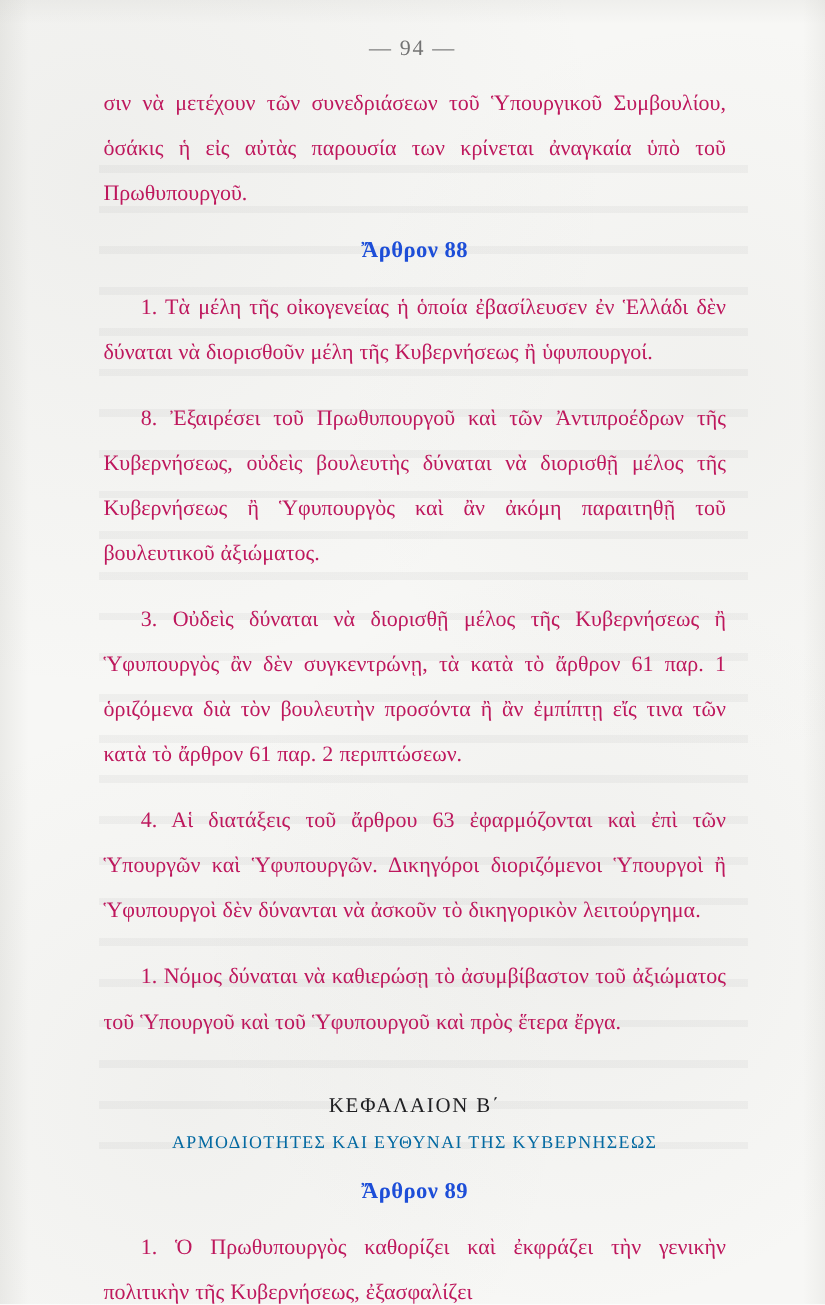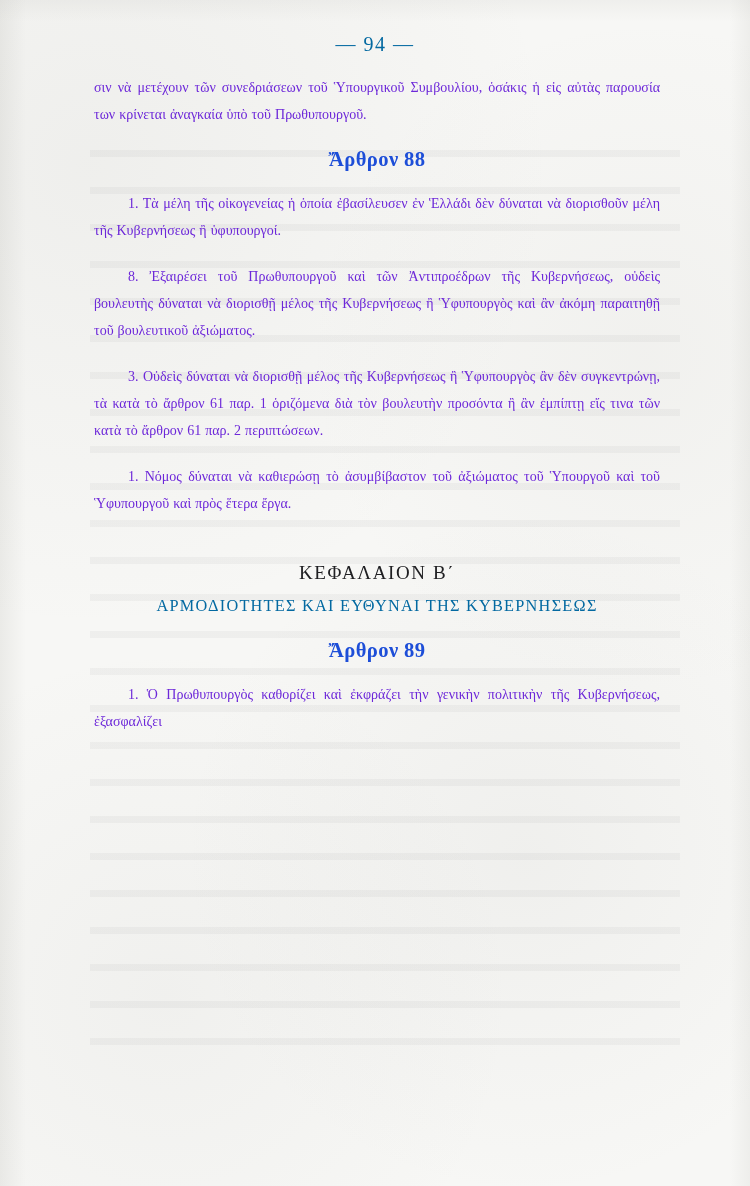--- a/index.html
+++ b/index.html
@@ -63,38 +63,38 @@
   }
 
   .folio {
     position: absolute;
     top: 33px;
     left: 0;
     width: 750px;
     text-align: center;
     font-size: 20px;
     letter-spacing: 1.5px;
-    color: #0369a1;
+    color: #737373;
   }
 
   .column {
     position: absolute;
     left: 94px;
     top: 74px;
     width: 566px;
   }
 
   p.body-par {
     margin: 0 0 0 0;
     text-align: justify;
     text-align-last: left;
-    font-size: 14px;
-    line-height: 27px;
+    font-size: 20px;
+    line-height: 41px;
     text-indent: 34px;
-    color: #6d28d9;
+    color: #be185d;
     -webkit-hyphens: none;
     hyphens: none;
     word-spacing: 0.5px;
   }
 
   p.no-indent {
     text-indent: 0;
   }
 
   p.gap-before {
@@ -149,20 +149,21 @@
       <p class="body-par no-indent">σιν νὰ μετέχουν τῶν συνεδριάσεων τοῦ Ὑπουργικοῦ Συμβουλίου, ὁσάκις ἡ εἰς αὐτὰς παρουσία των κρίνεται ἀναγκαία ὑπὸ τοῦ Πρωθυπουργοῦ.</p>
 
       <h2 class="article-heading heading-gap-top heading-gap-bottom">Ἄρθρον 88</h2>
 
       <p class="body-par">1. Τὰ μέλη τῆς οἰκογενείας ἡ ὁποία ἐβασίλευσεν ἐν Ἑλλάδι δὲν δύναται νὰ διορισθοῦν μέλη τῆς Κυβερνήσεως ἢ ὑφυπουργοί.</p>
 
       <p class="body-par gap-before">8. Ἐξαιρέσει τοῦ Πρωθυπουργοῦ καὶ τῶν Ἀντιπροέδρων τῆς Κυβερνήσεως, οὐδεὶς βουλευτὴς δύναται νὰ διορισθῇ μέλος τῆς Κυβερνήσεως ἢ Ὑφυπουργὸς καὶ ἂν ἀκόμη παραιτηθῇ τοῦ βουλευτικοῦ ἀξιώματος.</p>
 
       <p class="body-par gap-before">3. Οὐδεὶς δύναται νὰ διορισθῇ μέλος τῆς Κυβερνήσεως ἢ Ὑφυπουργὸς ἂν δὲν συγκεντρώνῃ, τὰ κατὰ τὸ ἄρθρον 61 παρ. 1 ὁριζόμενα διὰ τὸν βουλευτὴν προσόντα ἢ ἂν ἐμπίπτῃ εἴς τινα τῶν κατὰ τὸ ἄρθρον 61 παρ. 2 περιπτώσεων.</p>
 
+      <p class="body-par gap-before">4. Αἱ διατάξεις τοῦ ἄρθρου 63 ἐφαρμόζονται καὶ ἐπὶ τῶν Ὑπουργῶν καὶ Ὑφυπουργῶν. Δικηγόροι διοριζόμενοι Ὑπουργοὶ ἢ Ὑφυπουργοὶ δὲν δύνανται νὰ ἀσκοῦν τὸ δικηγορικὸν λειτούργημα.</p>
 
       <p class="body-par gap-before">1. Νόμος δύναται νὰ καθιερώσῃ τὸ ἀσυμβίβαστον τοῦ ἀξιώματος τοῦ Ὑπουργοῦ καὶ τοῦ Ὑφυπουργοῦ καὶ πρὸς ἕτερα ἔργα.</p>
 
       <div class="chapter-block">
         <h2 class="chapter-title">ΚΕΦΑΛΑΙΟΝ Β΄</h2>
         <h3 class="chapter-subtitle">ΑΡΜΟΔΙΟΤΗΤΕΣ ΚΑΙ ΕΥΘΥΝΑΙ ΤΗΣ ΚΥΒΕΡΝΗΣΕΩΣ</h3>
       </div>
 
       <h2 class="article-heading heading-gap-top heading-gap-bottom">Ἄρθρον 89</h2>
 

